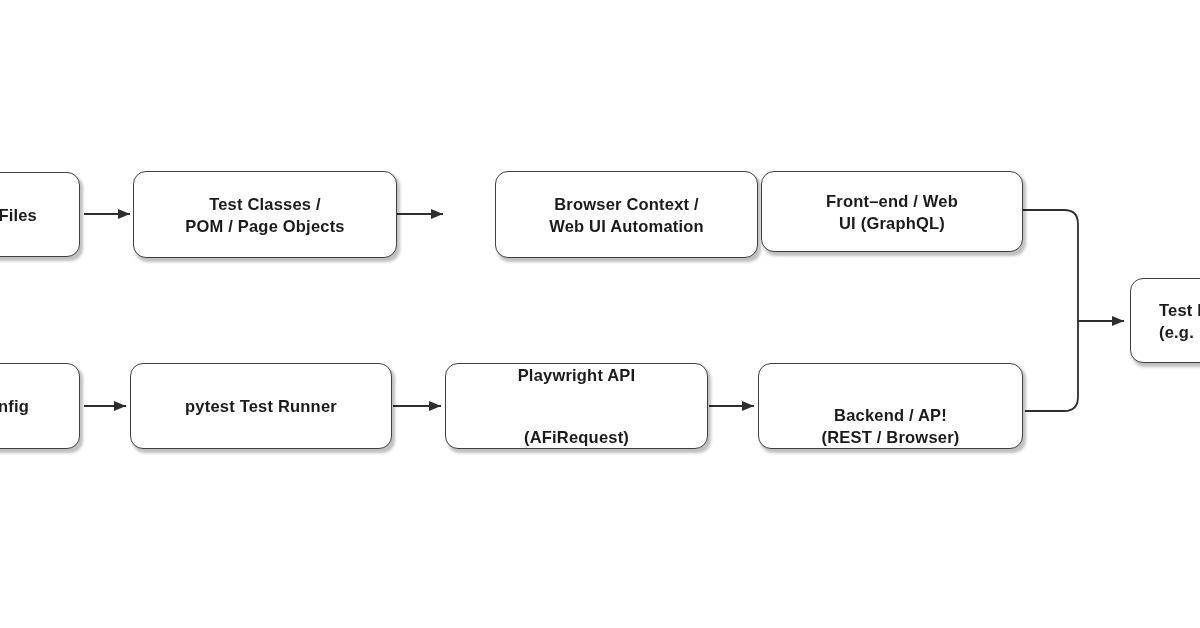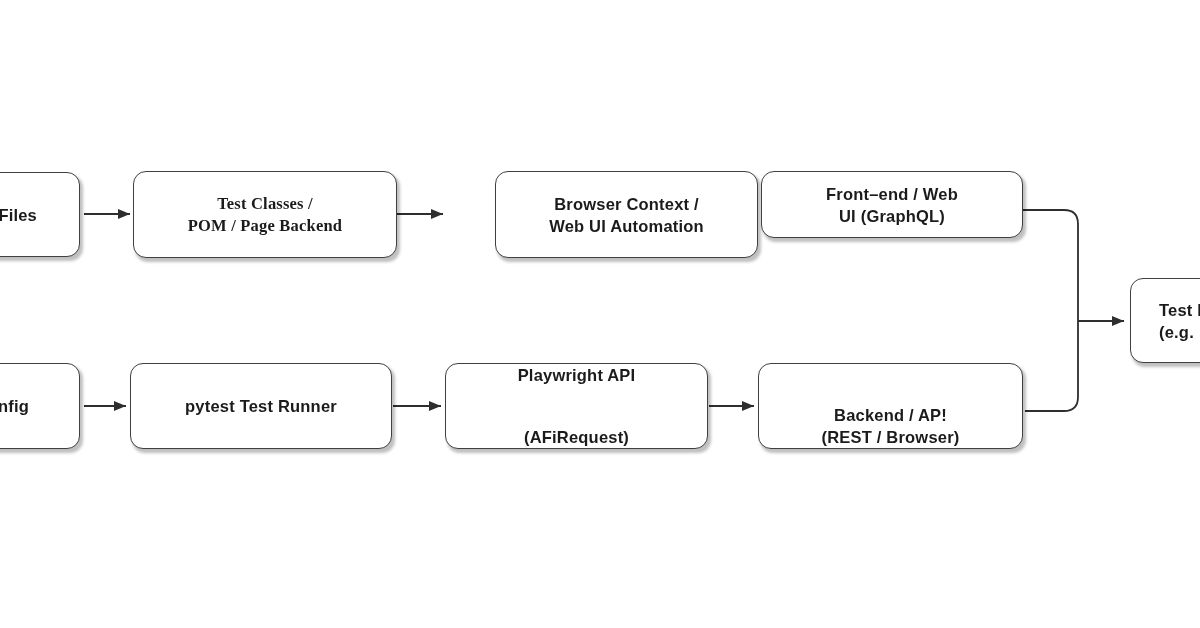--- a/index.html
+++ b/index.html
@@ -69,31 +69,31 @@
     <line x1="709" y1="406" x2="754" y2="406" stroke="#2e2e2e" stroke-width="1.8" marker-end="url(#arrow)"></line>
 
     <path d="M1023,210 H1064 Q1078,210 1078,224 V397 Q1078,411 1064,411 H1025" fill="none" stroke="#2e2e2e" stroke-width="1.8"></path>
     <line x1="1078" y1="321" x2="1124" y2="321" stroke="#2e2e2e" stroke-width="1.8" marker-end="url(#arrow)"></line>
   </svg>
 
   <div class="node align-right" style="left:-122px; top:172px; width:202px; height:85px; padding-right:42px;">
     <span class="line">Files</span>
   </div>
 
-  <div class="node" style="left:133px; top:171px; width:264px; height:87px;font-family:Liberation Serif, serif;">
+  <div class="node" style="left:133px; top:171px; width:264px; height:87px;">
     <span class="line">Test Classes /</span>
-    <span class="line">POM / Page Backend</span>
+    <span class="line">POM / Page Objects</span>
   </div>
 
   <div class="node" style="left:447px; top:171px; width:263px; height:87px;margin-left:48px;">
     <span class="line">Browser Context /</span>
     <span class="line">Web UI Automation</span>
   </div>
 
-  <div class="node" style="left:761px; top:171px; width:262px; height:67px;">
+  <div class="node" style="left:761px; top:171px; width:262px; height:81px;">
     <span class="line">Front–end / Web</span>
     <span class="line">UI (GraphQL)</span>
   </div>
 
   <div class="node align-right" style="left:-122px; top:363px; width:202px; height:86px; padding-right:50px;">
     <span class="line">nfig</span>
   </div>
 
   <div class="node" style="left:130px; top:363px; width:262px; height:86px;">
     <span class="line">pytest Test Runner</span>

